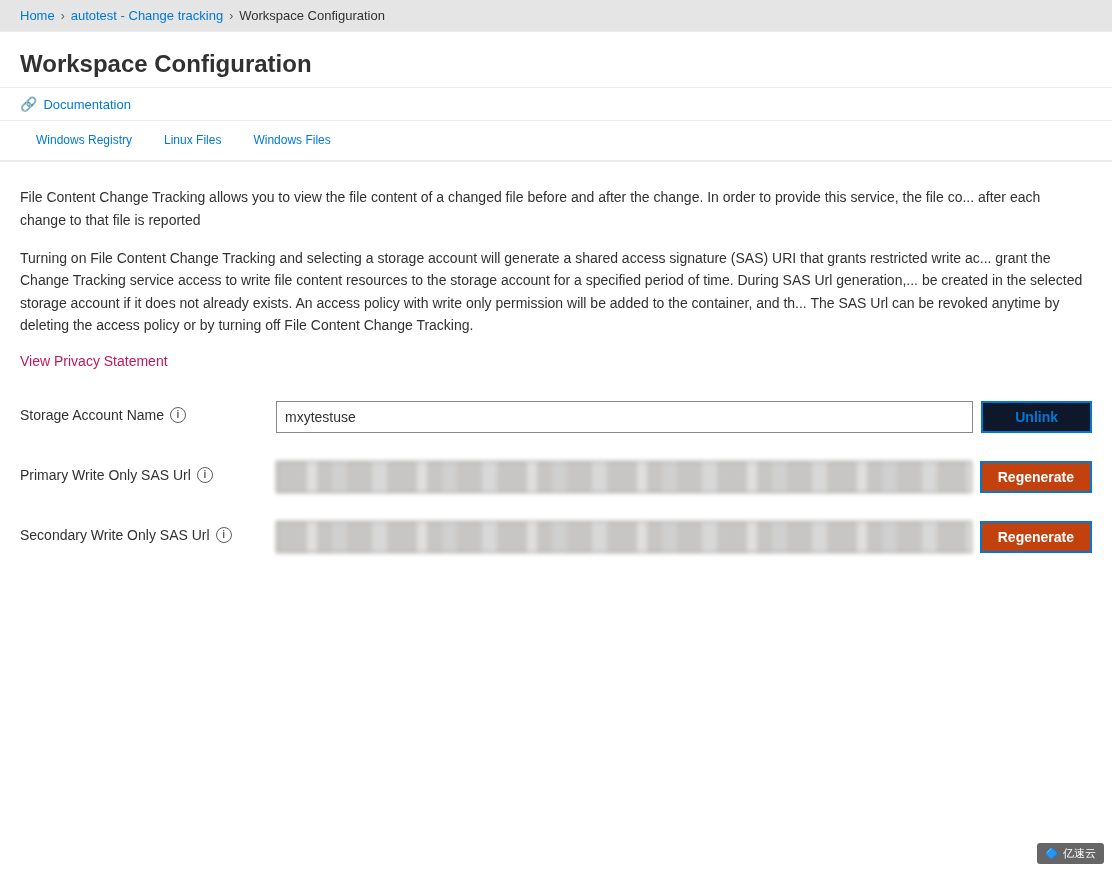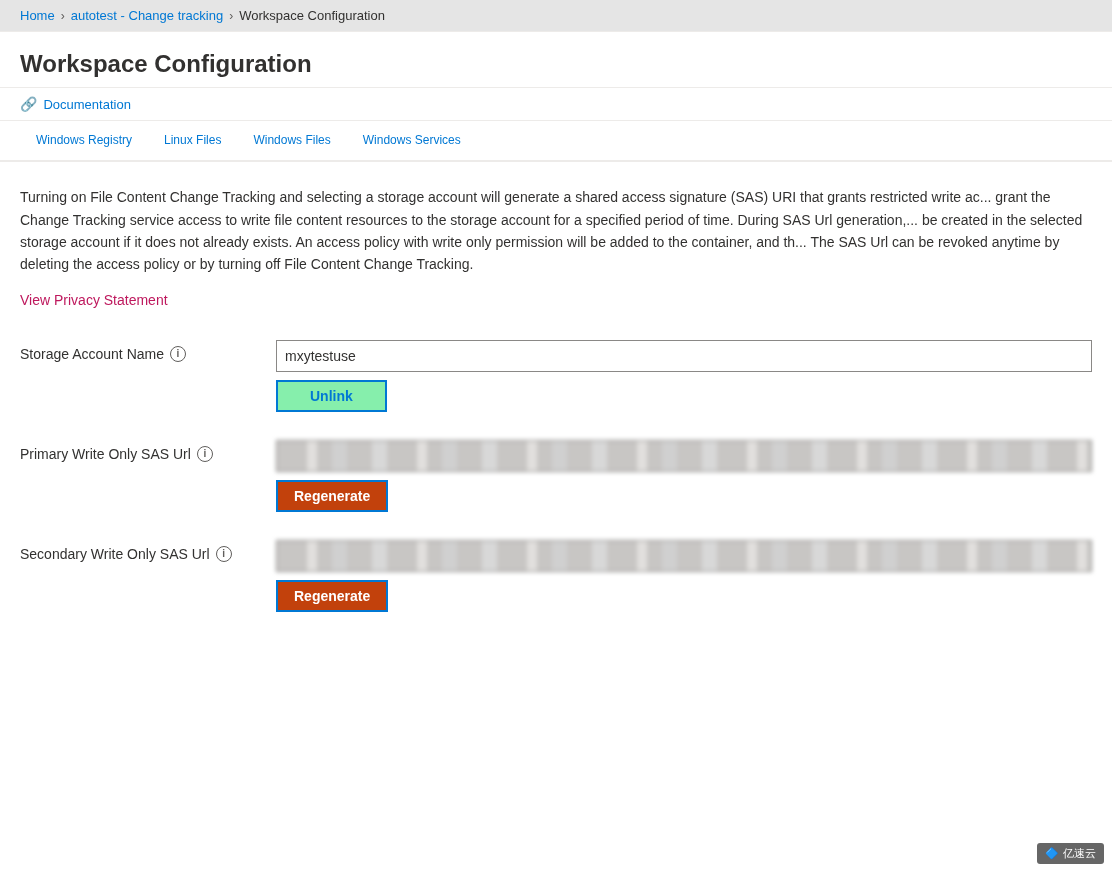--- a/index.html
+++ b/index.html
@@ -143,21 +143,21 @@
       border: 1px solid #605e5c;
       color: #605e5c;
       font-size: 10px;
       font-weight: bold;
       cursor: pointer;
       flex-shrink: 0;
     }
     .form-input-group {
       flex: 1;
       display: flex;
-      flex-direction: column;
+      flex-direction: row;
       gap: 8px;
     }
     .text-input {
       width: 100%;
       max-width: 820px;
       height: 32px;
       padding: 4px 8px;
       border: 1px solid #8a8886;
       font-size: 14px;
       color: #323130;
@@ -194,21 +194,21 @@
       border: 2px solid #0078d4;
       padding: 5px 16px;
       font-size: 14px;
       font-weight: 600;
       cursor: pointer;
       min-width: 90px;
       height: 32px;
       display: inline-block;
     }
     .btn-unlink {
-      background: #86efac;
+      background: #0f172a;
       color: #0078d4;
       border: 2px solid #0078d4;
       padding: 5px 32px;
       font-size: 14px;
       font-weight: 600;
       cursor: pointer;
       min-width: 90px;
       height: 32px;
       display: inline-block;
     }
@@ -248,24 +248,27 @@
     <a class="doc-link">
       <span class="doc-icon">🔗</span>
       <span>Documentation</span>
     </a>
   </div>
 
   <div class="tabs-bar">
     <div class="tab-item">Windows Registry</div>
     <div class="tab-item">Linux Files</div>
     <div class="tab-item">Windows Files</div>
-    <div class="tab-item">Windows Services</div>
   </div>
 
   <div class="content-area">
+    <p class="description-text">
+      File Content Change Tracking allows you to view the file content of a changed file before and after the change. In order to provide this service, the file co...
+      after each change to that file is reported
+    </p>
     <p class="description-text">
       Turning on File Content Change Tracking and selecting a storage account will generate a shared access signature (SAS) URI that grants restricted write ac...
       grant the Change Tracking service access to write file content resources to the storage account for a specified period of time. During SAS Url generation,...
       be created in the selected storage account if it does not already exists. An access policy with write only permission will be added to the container, and th...
       The SAS Url can be revoked anytime by deleting the access policy or by turning off File Content Change Tracking.
     </p>
 
     <a class="privacy-link">View Privacy Statement</a>
 
     

